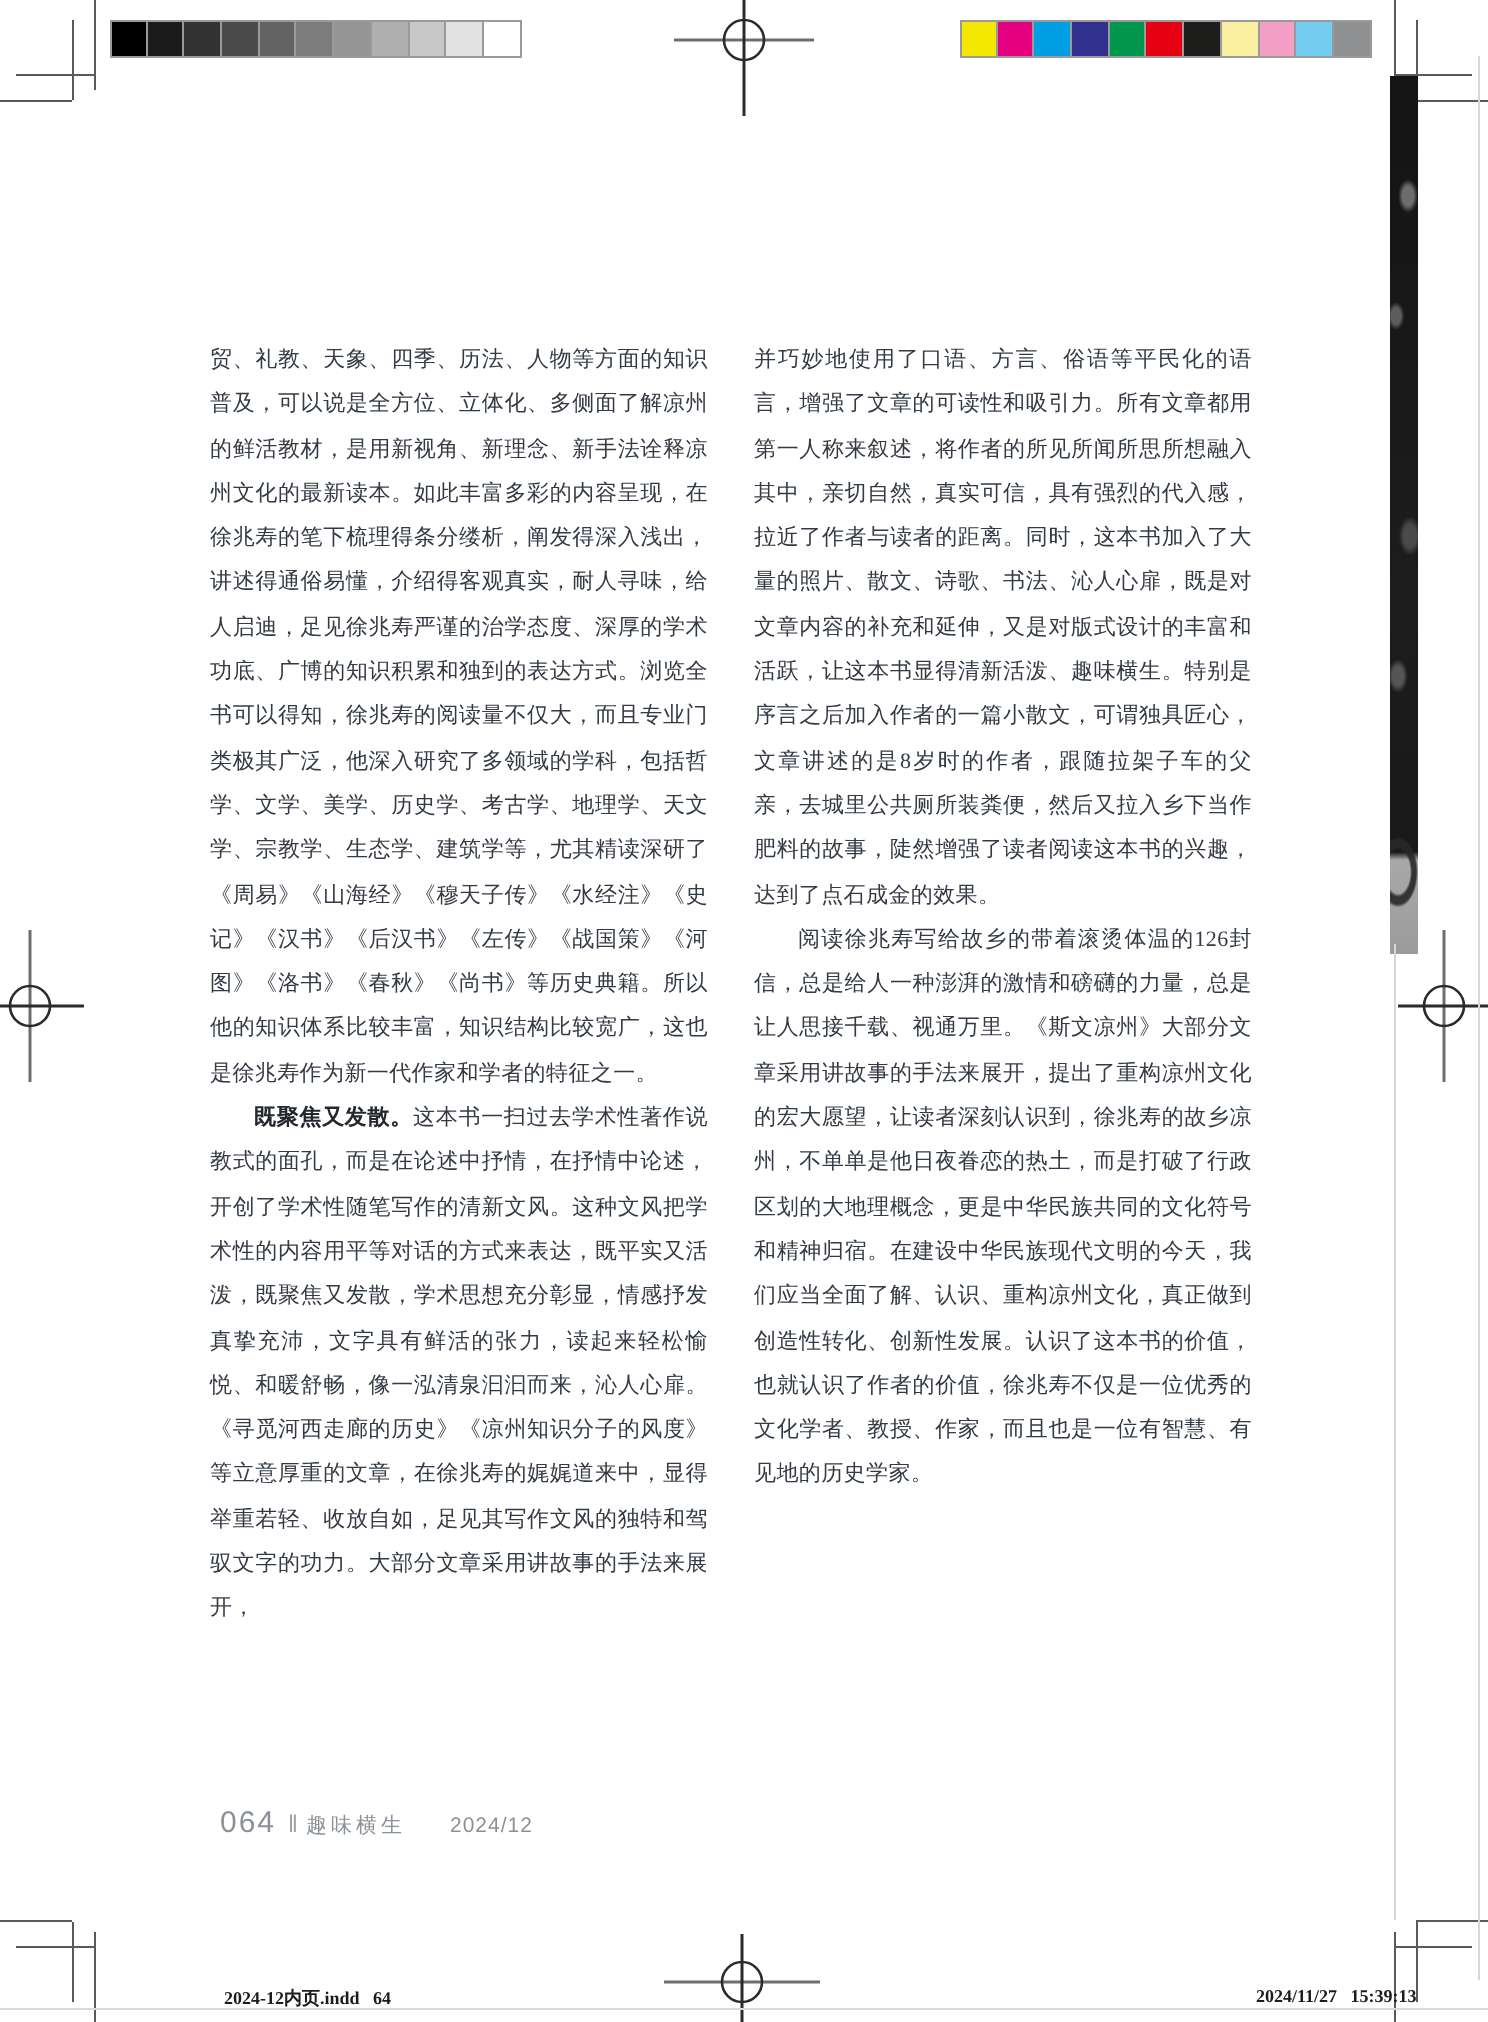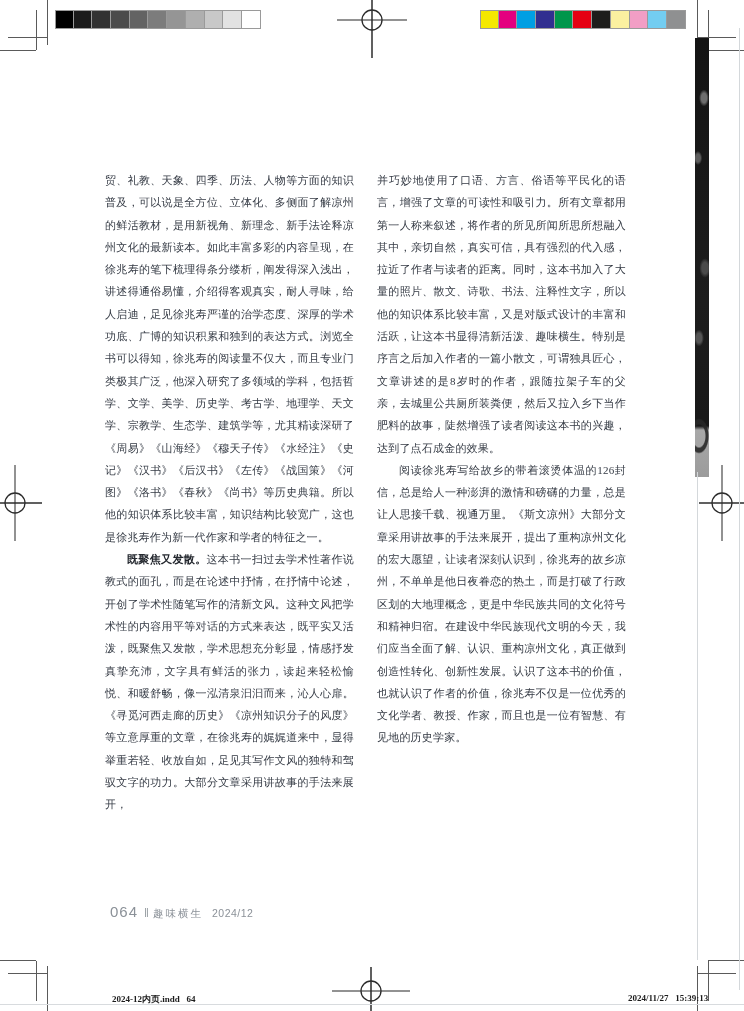--- a/index.html
+++ b/index.html
@@ -29,21 +29,21 @@
   #right-column{left:377px;}
   
   .folio{
     position:absolute;left:110px;top:903px;color:#8b9198;
     font-family:"Liberation Sans","DejaVu Sans",sans-serif;
     display:flex;align-items:baseline;white-space:nowrap;
   }
   .folio .num{font-size:15px;letter-spacing:1px;}
   .folio .dbar{font-size:12px;margin:0 4px 0 6px;color:#9aa0a5;}
   .folio .mag{font-size:10.5px;letter-spacing:2px;}
-  .folio .issue{font-size:10.5px;margin-left:9px;letter-spacing:0.5px;}
+  .folio .issue{font-size:10.5px;margin-left:22px;letter-spacing:0.5px;}
   .slug{
     position:absolute;top:993px;font-size:9px;font-weight:700;color:#1c1c1c;
     font-family:"Liberation Serif","DejaVu Serif",serif;white-space:pre;margin-left:24px;
   }
   #slug-left{left:88px;}
   #slug-right{left:604px;}
   
   #bleed-strip{
     position:absolute;left:695px;top:38px;width:14px;height:439px;
     background:
@@ -133,21 +133,21 @@
 <div class="faint-v" style="left:697px;top:472px;height:488px;"></div>
 <div class="faint-v" style="left:739px;top:28px;height:962px;"></div>
 <div class="faint-h" style="left:0;top:1004px;width:744px;"></div>
 
 <div id="left-column" class="col">
   <p>贸、礼教、天象、四季、历法、人物等方面的知识普及，可以说是全方位、立体化、多侧面了解凉州的鲜活教材，是用新视角、新理念、新手法诠释凉州文化的最新读本。如此丰富多彩的内容呈现，在徐兆寿的笔下梳理得条分缕析，阐发得深入浅出，讲述得通俗易懂，介绍得客观真实，耐人寻味，给人启迪，足见徐兆寿严谨的治学态度、深厚的学术功底、广博的知识积累和独到的表达方式。浏览全书可以得知，徐兆寿的阅读量不仅大，而且专业门类极其广泛，他深入研究了多领域的学科，包括哲学、文学、美学、历史学、考古学、地理学、天文学、宗教学、生态学、建筑学等，尤其精读深研了《周易》《山海经》《穆天子传》《水经注》《史记》《汉书》《后汉书》《左传》《战国策》《河图》《洛书》《春秋》《尚书》等历史典籍。所以他的知识体系比较丰富，知识结构比较宽广，这也是徐兆寿作为新一代作家和学者的特征之一。</p>
   <p class="indent"><span class="lead-bold">既聚焦又发散。</span><span>这本书一扫过去学术性著作说教式的面孔，而是在论述中抒情，在抒情中论述，开创了学术性随笔写作的清新文风。这种文风把学术性的内容用平等对话的方式来表达，既平实又活泼，既聚焦又发散，学术思想充分彰显，情感抒发真挚充沛，文字具有鲜活的张力，读起来轻松愉悦、和暖舒畅，像一泓清泉汩汩而来，沁人心扉。《寻觅河西走廊的历史》《凉州知识分子的风度》等立意厚重的文章，在徐兆寿的娓娓道来中，显得举重若轻、收放自如，足见其写作文风的独特和驾驭文字的功力。大部分文章采用讲故事的手法来展开，</span></p>
 </div>
 
 <div id="right-column" class="col">
-  <p>并巧妙地使用了口语、方言、俗语等平民化的语言，增强了文章的可读性和吸引力。所有文章都用第一人称来叙述，将作者的所见所闻所思所想融入其中，亲切自然，真实可信，具有强烈的代入感，拉近了作者与读者的距离。同时，这本书加入了大量的照片、散文、诗歌、书法、注释性文字，所以他的知识体系比较丰富，又是对版式设计的丰富和活跃，让这本书显得清新活泼、趣味横生。特别是序言之后加入作者的一篇小散文，可谓独具匠心，文章讲述的是8岁时的作者，跟随拉架子车的父亲，去城里公共厕所装粪便，然后又拉入乡下当作肥料的故事，陡然增强了读者阅读这本书的兴趣，达到了点石成金的效果。</p>
+  <p>并巧妙地使用了口语、方言、俗语等平民化的语言，增强了文章的可读性和吸引力。所有文章都用第一人称来叙述，将作者的所见所闻所思所想融入其中，亲切自然，真实可信，具有强烈的代入感，拉近了作者与读者的距离。同时，这本书加入了大量的照片、散文、诗歌、书法、沁人心扉，既是对文章内容的补充和延伸，又是对版式设计的丰富和活跃，让这本书显得清新活泼、趣味横生。特别是序言之后加入作者的一篇小散文，可谓独具匠心，文章讲述的是8岁时的作者，跟随拉架子车的父亲，去城里公共厕所装粪便，然后又拉入乡下当作肥料的故事，陡然增强了读者阅读这本书的兴趣，达到了点石成金的效果。</p>
   <p class="indent">阅读徐兆寿写给故乡的带着滚烫体温的126封信，总是给人一种澎湃的激情和磅礴的力量，总是让人思接千载、视通万里。《斯文凉州》大部分文章采用讲故事的手法来展开，提出了重构凉州文化的宏大愿望，让读者深刻认识到，徐兆寿的故乡凉州，不单单是他日夜眷恋的热土，而是打破了行政区划的大地理概念，更是中华民族共同的文化符号和精神归宿。在建设中华民族现代文明的今天，我们应当全面了解、认识、重构凉州文化，真正做到创造性转化、创新性发展。认识了这本书的价值，也就认识了作者的价值，徐兆寿不仅是一位优秀的文化学者、教授、作家，而且也是一位有智慧、有见地的历史学家。</p>
 </div>
 
 <div class="folio">
   <span class="num">064</span>
   <span class="dbar">‖</span>
   <span class="mag">趣味横生</span>
   <span class="issue">2024/12</span>
 </div>
 

